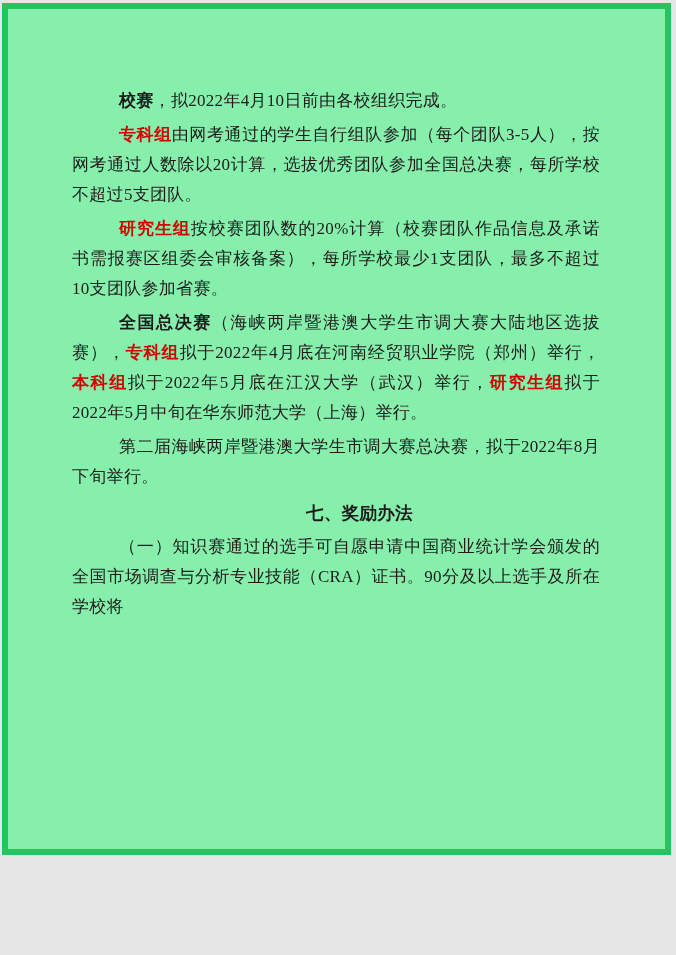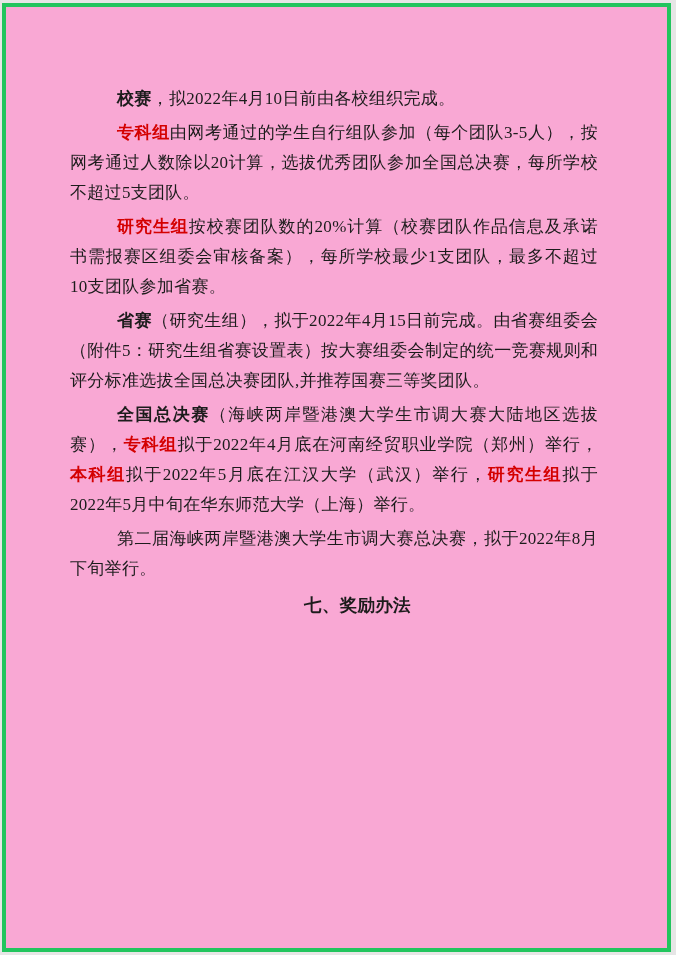--- a/index.html
+++ b/index.html
@@ -9,24 +9,24 @@
     width: 676px;
     height: 955px;
     overflow: hidden;
     font-family: "Liberation Serif", "DejaVu Serif", serif;
   }
   .page {
     position: absolute;
     left: 2px;
     top: 3px;
     width: 669px;
-    height: 949px;
+    height: 852px;
     box-sizing: border-box;
-    background: #f9a8d4;
-    border: 4px solid #22c55e;
+    background: #86efac;
+    border: 6px solid #22c55e;
   }
   .content {
     position: absolute;
     left: 64px;
     top: 77px;
     width: 528px;
   }
   .para {
     font-size: 17px;
     line-height: 30px;
@@ -59,23 +59,23 @@
   <div class="content">
 
     <p class="para"><span class="r-bold">校赛</span><span>，拟2022年4月10日前由各校组织完成。</span></p>
 
     <p class="para"><span class="r-red">专科组</span><span>由网考通过的学生自行组队参加（每个团队3-5人），按网考通过人数除以20计算，选拔优秀团队参加全国总决赛，每所学校不超过5支团队。</span></p>
 
 
     <p class="para"><span class="r-red">研究生组</span><span>按校赛团队数的20%计算（校赛团队作品信息及承诺书需报赛区组委会审核备案），每所学校最少1支团队，最多不超过10支团队参加省赛。</span></p>
 
 
-    <p class="para"><span class="r-bold">省赛</span><span>（研究生组），拟于2022年4月15日前完成。由省赛组委会（附件5：研究生组省赛设置表）按大赛组委会制定的统一竞赛规则和评分标准选拔全国总决赛团队,并推荐国赛三等奖团队。</span></p>
 
     <p class="para"><span class="r-bold">全国总决赛</span><span>（海峡两岸暨港澳大学生市调大赛大陆地区选拔赛），</span><span class="r-red">专科组</span><span>拟于2022年4月底在河南经贸职业学院（郑州）举行，</span><span class="r-red">本科组</span><span>拟于2022年5月底在江汉大学（武汉）举行，</span><span class="r-red">研究生组</span><span>拟于2022年5月中旬在华东师范大学（上海）举行。</span></p>
 
     <p class="para"><span>第二届海峡两岸暨港澳大学生市调大赛总决赛，拟于2022年8月下旬举行。</span></p>
 
     <p class="para heading"><span>七、奖励办法</span></p>
 
+    <p class="para"><span>（一）知识赛通过的选手可自愿申请中国商业统计学会颁发的全国市场调查与分析专业技能（CRA）证书。90分及以上选手及所在学校将</span></p>
 
   </div>
 </div>
 
 </body></html>

